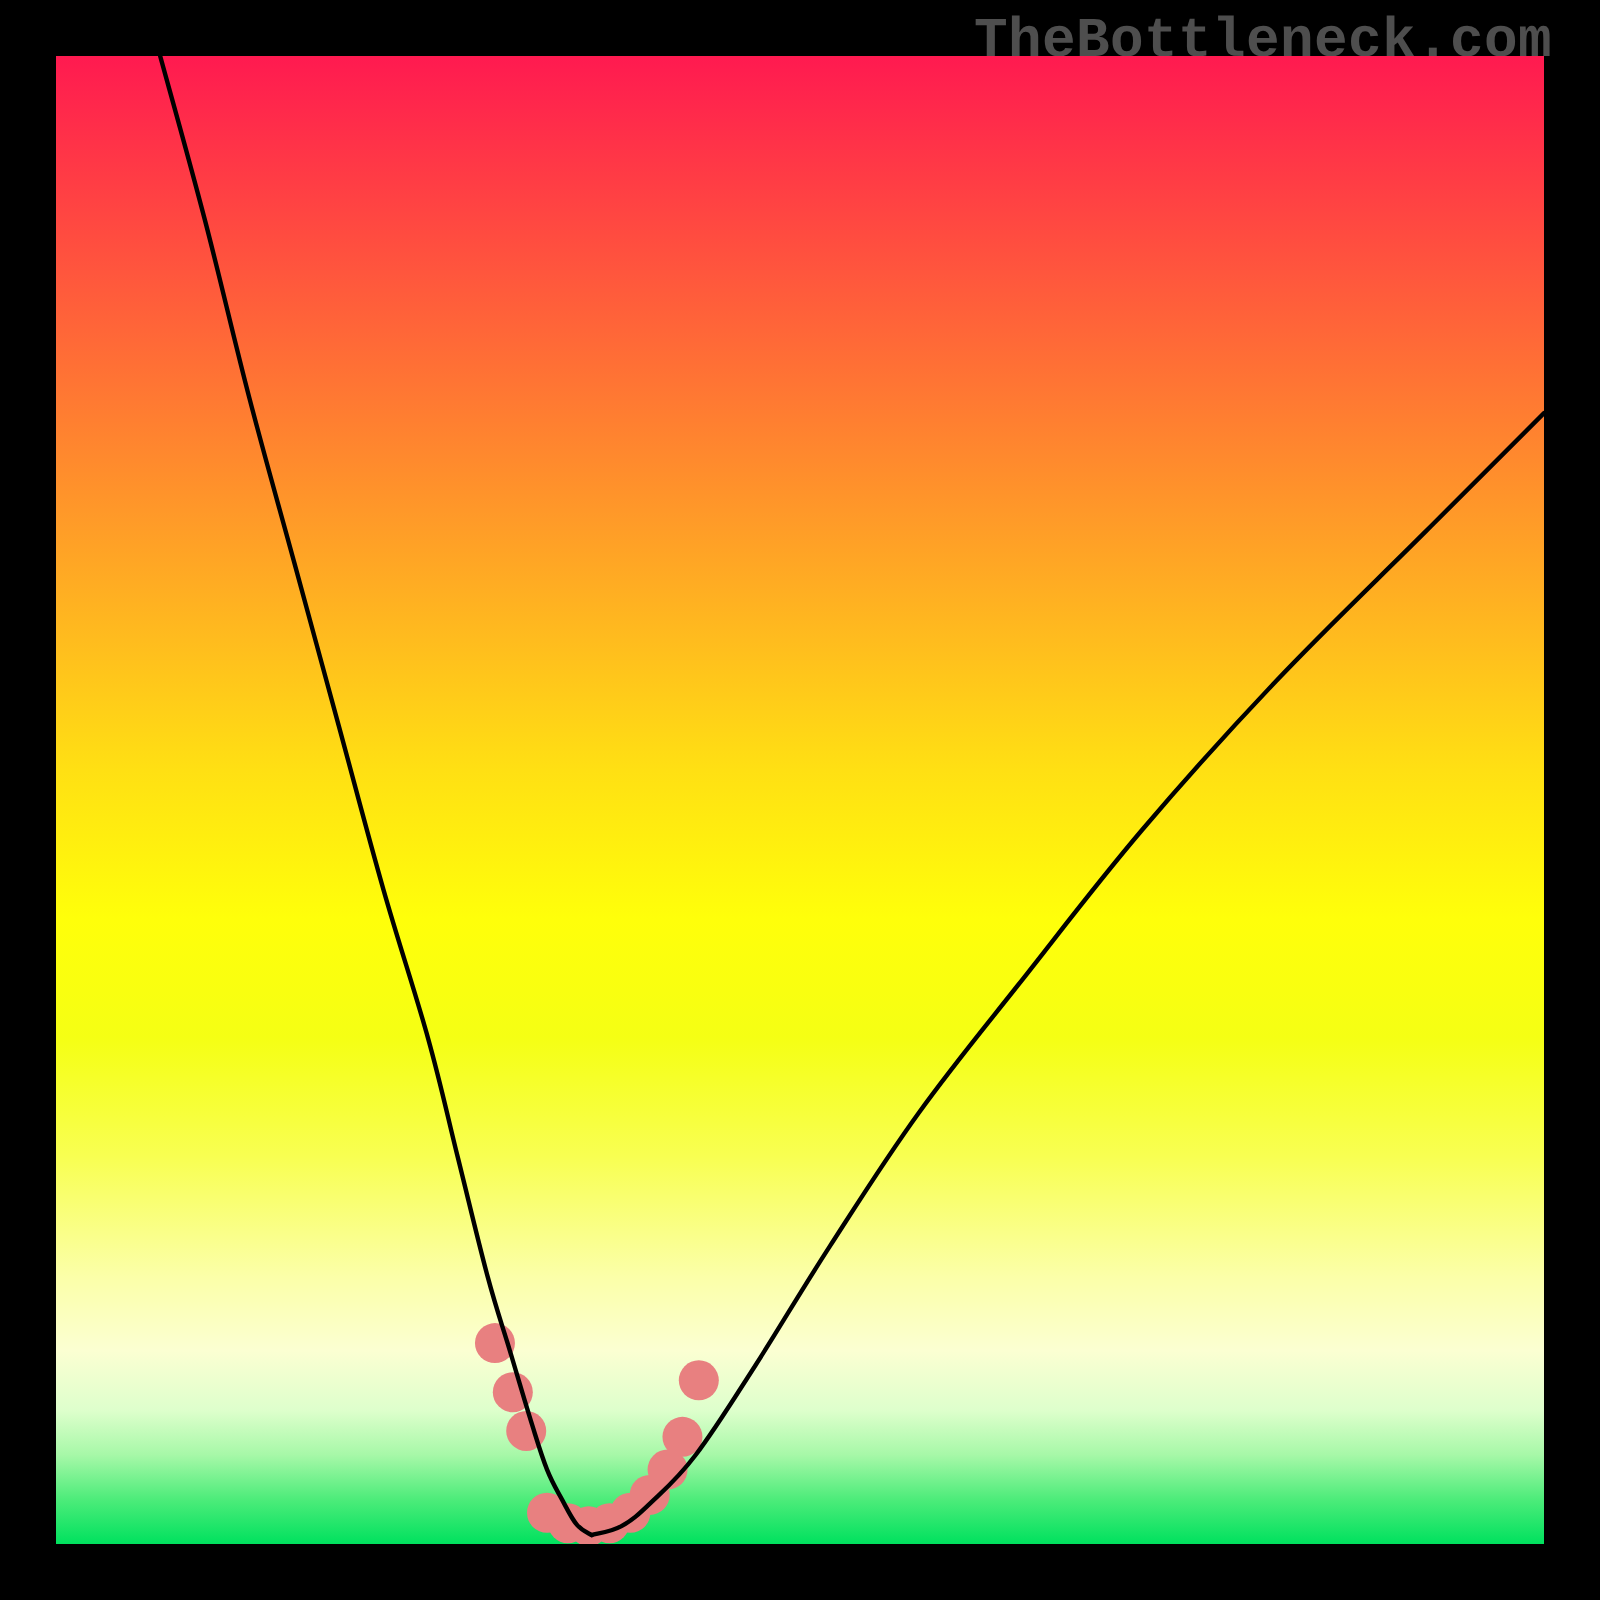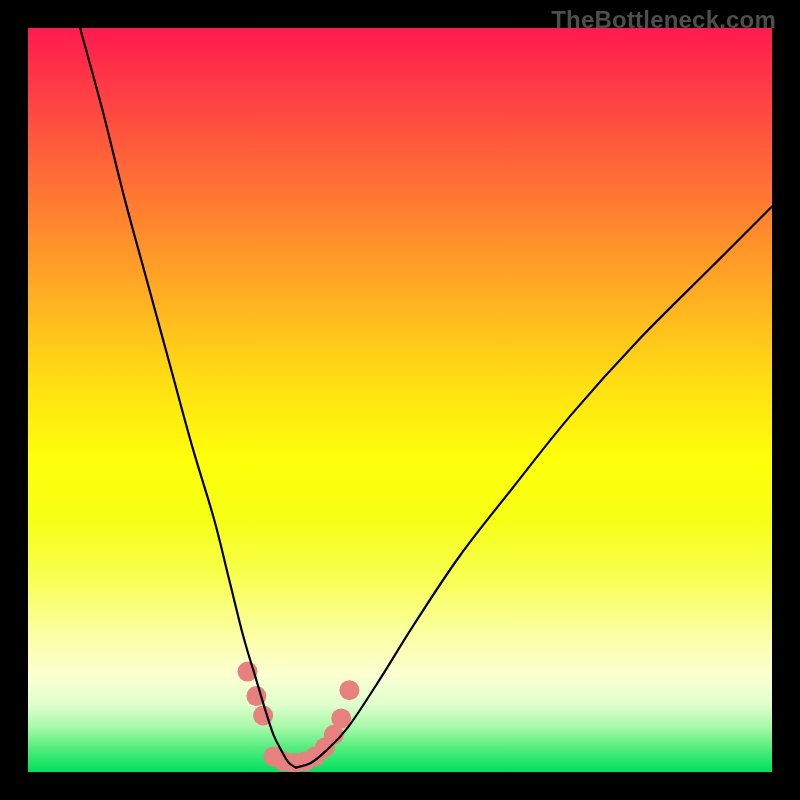--- a/index.html
+++ b/index.html
@@ -37,22 +37,22 @@
       #deffcc 91%,
       #a7f8a8 94%,
       #4dec7a 97%,
       #00e15e 100%
     );
   }
   .watermark {
     position: absolute;
     top: 6px;
     right: 24px;
-    font-family: Liberation Sans, sans-serif;
-    font-size: 24px;
+    font-family: Liberation Mono, monospace;
+    font-size: 28px;
     font-weight: 600;
     color: #4e4e4e;
     letter-spacing: 0.2px;
     user-select: none;
     margin-left: 20px;
   }
   svg.curves {
     position: absolute;
     inset: 0;
     width: 100%;

